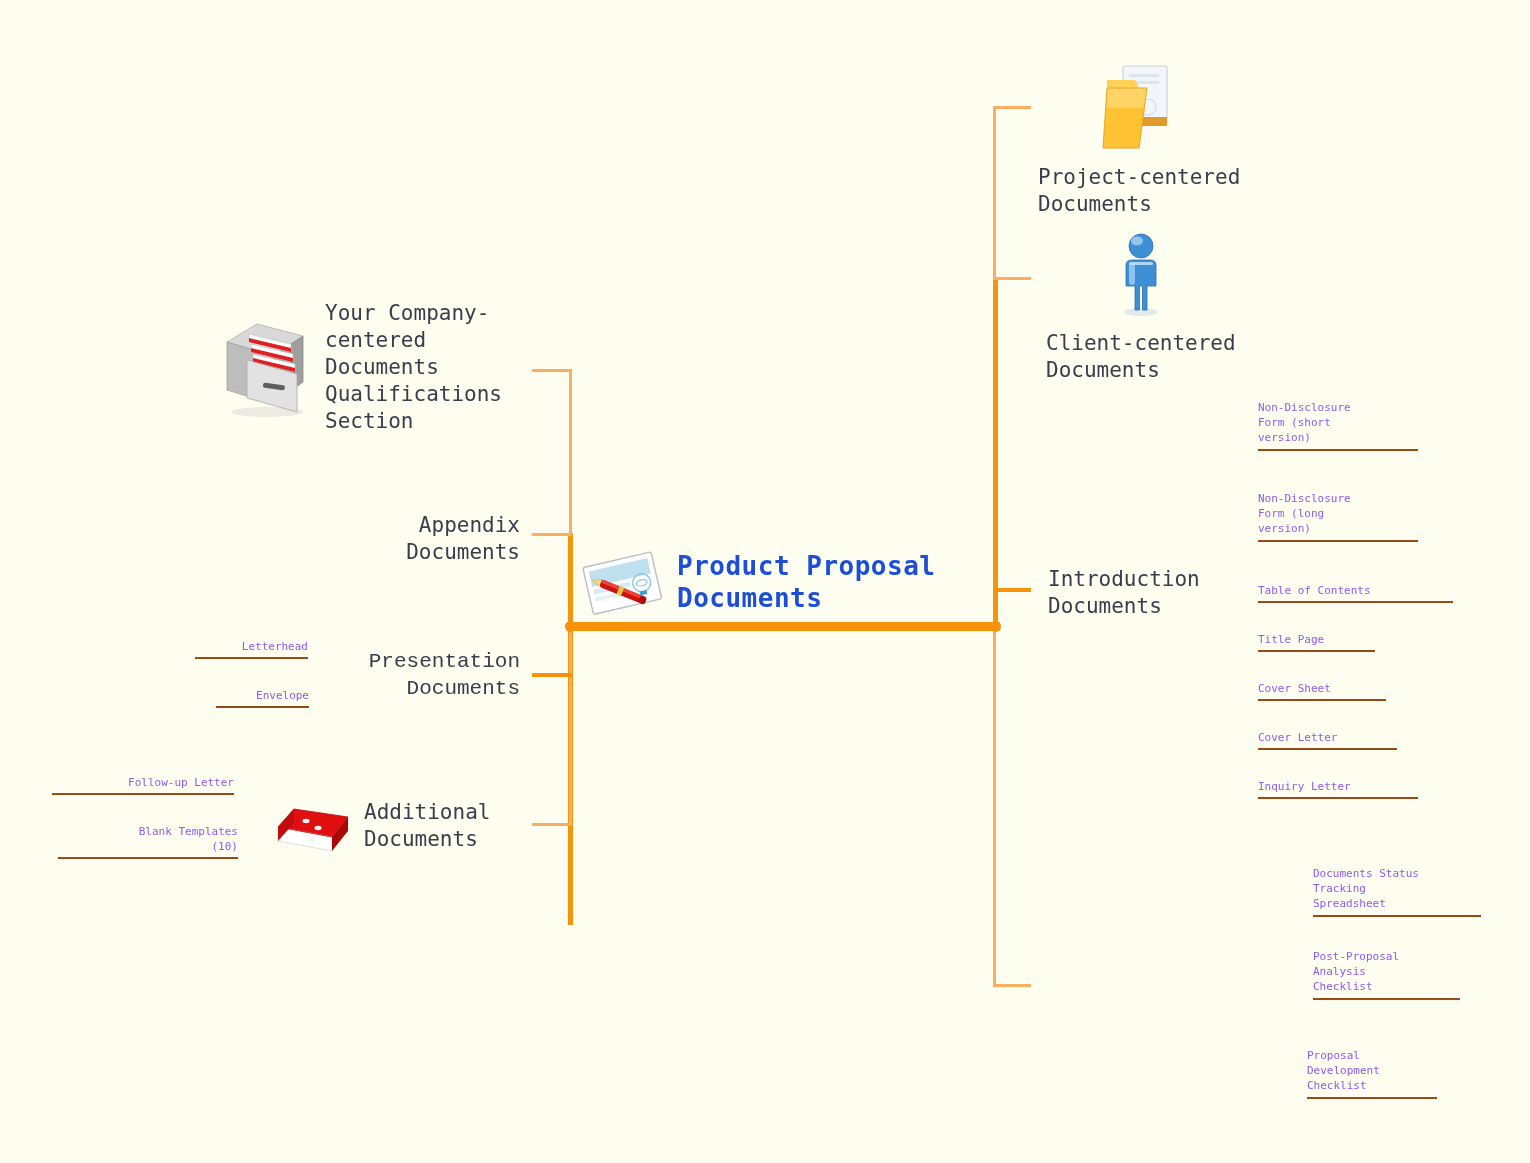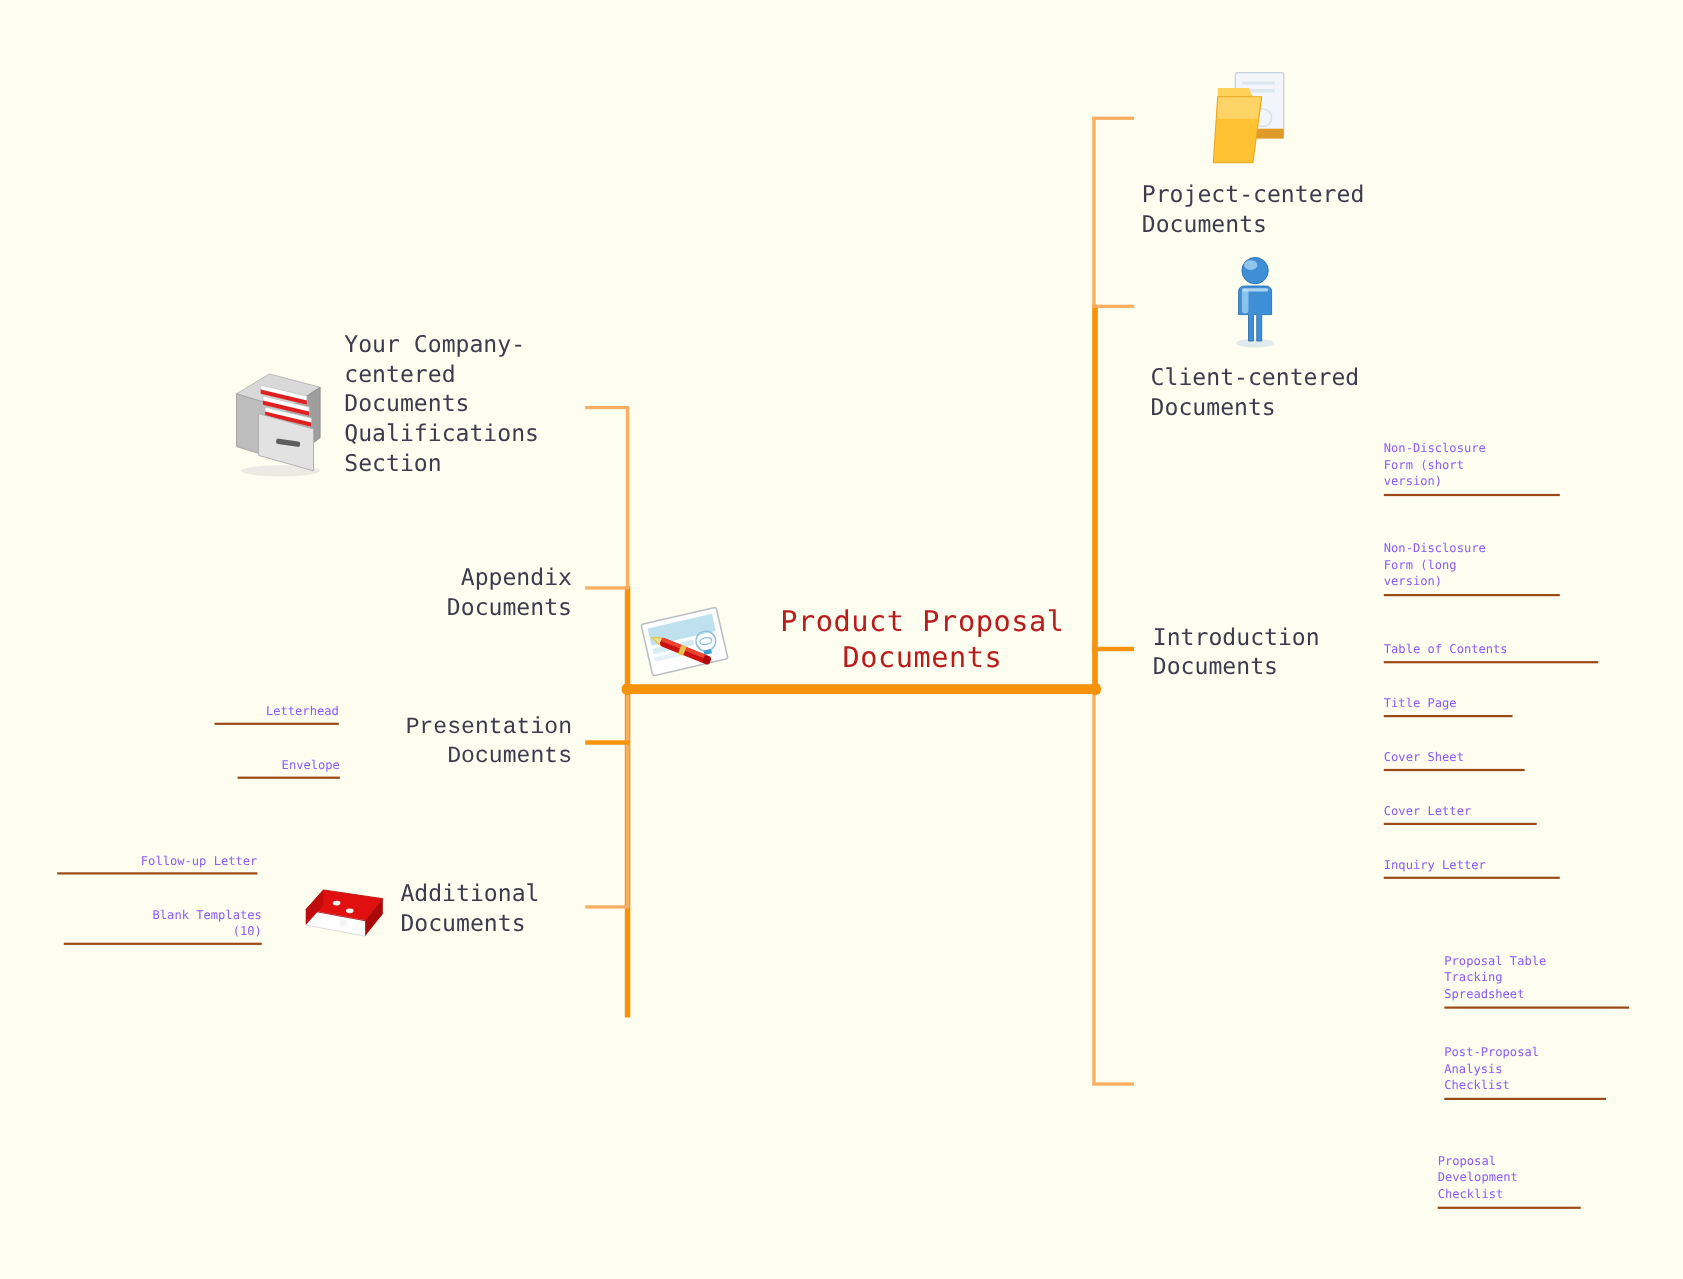--- a/index.html
+++ b/index.html
@@ -52,24 +52,23 @@
     left: 575px;
     top: 540px;
     width: 425px;
     height: 84px;
     display: flex;
     align-items: center;
     justify-content: flex-start;
   }
   #central .title {
     flex: 1;
-    text-align: center;
     font-size: 26px;
-    font-weight: normal;
-    color: #b91c1c;
+    font-weight: bold;
+    color: #1d4ed8;
     line-height: 1.25;
     letter-spacing: 0.5px;
     padding-left: 6px;
   }
 
   
   .branch {
     position: absolute;
     display: flex;
     align-items: center;
@@ -194,31 +193,31 @@
   <div class="leaf" style="left:1258px; top:491px; width:160px;">Non-Disclosure
 Form (long
 version)</div>
   <div class="leaf" style="left:1258px; top:583px; width:195px;">Table of Contents</div>
   <div class="leaf" style="left:1258px; top:632px; width:117px;">Title Page</div>
   <div class="leaf" style="left:1258px; top:681px; width:128px;">Cover Sheet</div>
   <div class="leaf" style="left:1258px; top:730px; width:139px;">Cover Letter</div>
   <div class="leaf" style="left:1258px; top:779px; width:160px;">Inquiry Letter</div>
 
 
-  <div class="leaf" style="left:1313px; top:866px; width:168px;">Proposal Table
+  <div class="leaf" style="left:1313px; top:866px; width:168px;">Documents Status
 Tracking
 Spreadsheet</div>
   <div class="leaf" style="left:1313px; top:949px; width:147px;">Post-Proposal
 Analysis
 Checklist</div>
   <div class="leaf" style="left:1307px; top:1048px; width:130px;">Proposal
 Development
 Checklist</div>
 
-  <div class="branch left" style="left:207px; top:300px;align-items:flex-end;">
+  <div class="branch left" style="left:219px; top:300px;">
     <svg class="icon" width="96" height="102" viewBox="0 0 96 102">
       <ellipse cx="48" cy="96" rx="36" ry="5" fill="#CFCFCF" opacity="0.4"></ellipse>
       <polygon points="8,26 38,8 84,20 54,40" fill="#D9D9D9" stroke="#B3B3B3" stroke-width="0.8"></polygon>
       <polygon points="8,26 54,40 54,88 8,74" fill="#BDBDBD" stroke="#A0A0A0" stroke-width="0.8"></polygon>
       <polygon points="54,40 84,20 84,66 54,88" fill="#9E9E9E" stroke="#8A8A8A" stroke-width="0.8"></polygon>
       <g>
         <polygon points="30,18 72,28 72,36 30,26" fill="#FFFFFF" stroke="#C2C2C2" stroke-width="0.7"></polygon>
         <polygon points="30,22 72,32 72,36 30,26" fill="#E02020"></polygon>
         <polygon points="32,28 74,38 74,46 32,36" fill="#FFFFFF" stroke="#C2C2C2" stroke-width="0.7"></polygon>
         <polygon points="32,32 74,42 74,46 32,36" fill="#E02020"></polygon>

